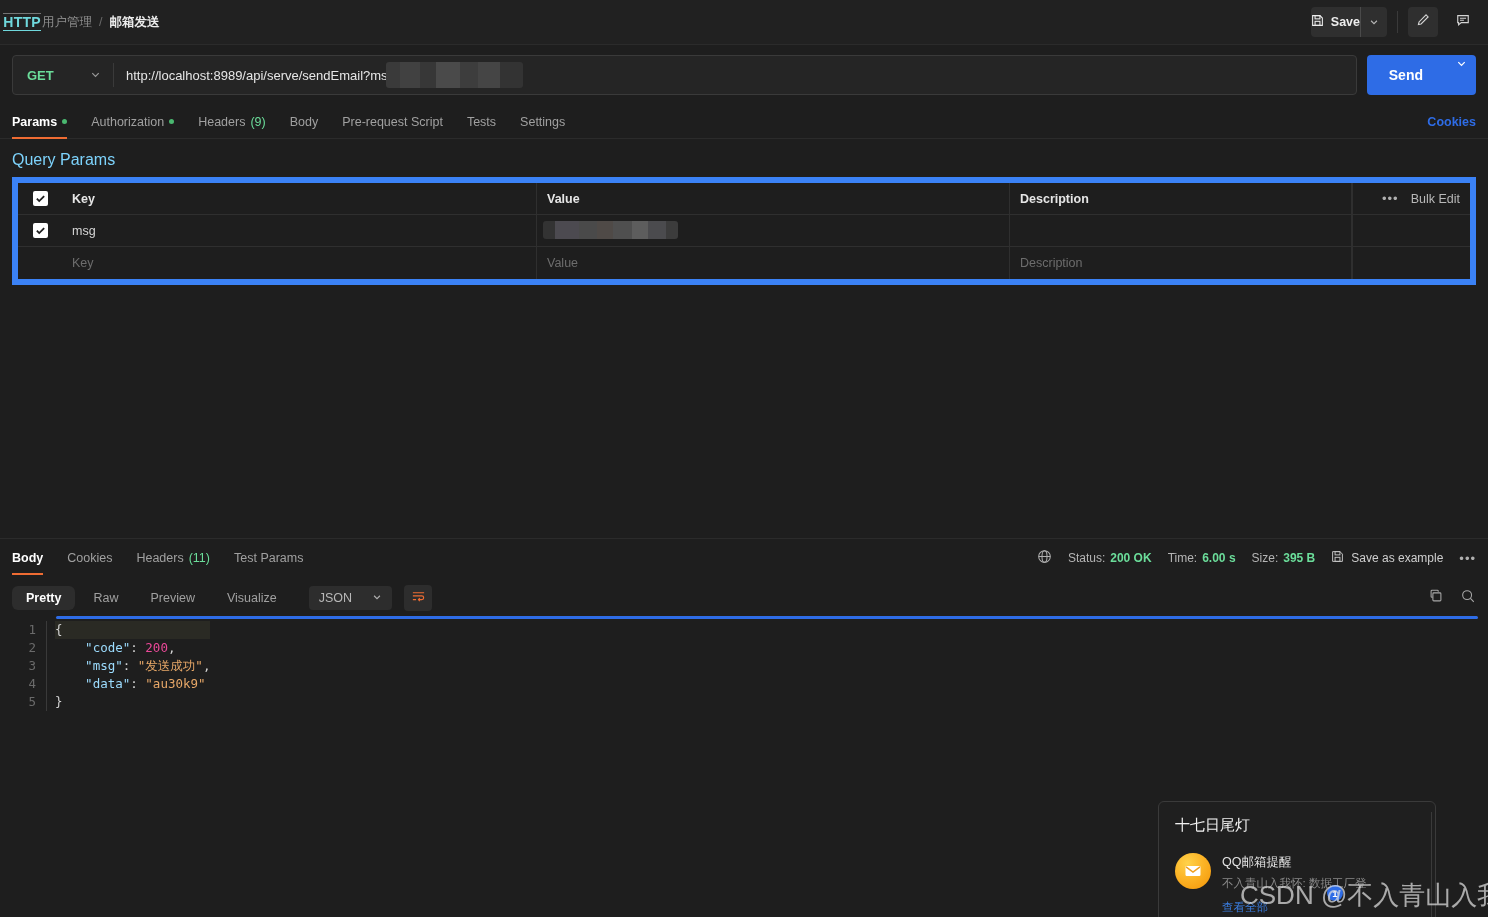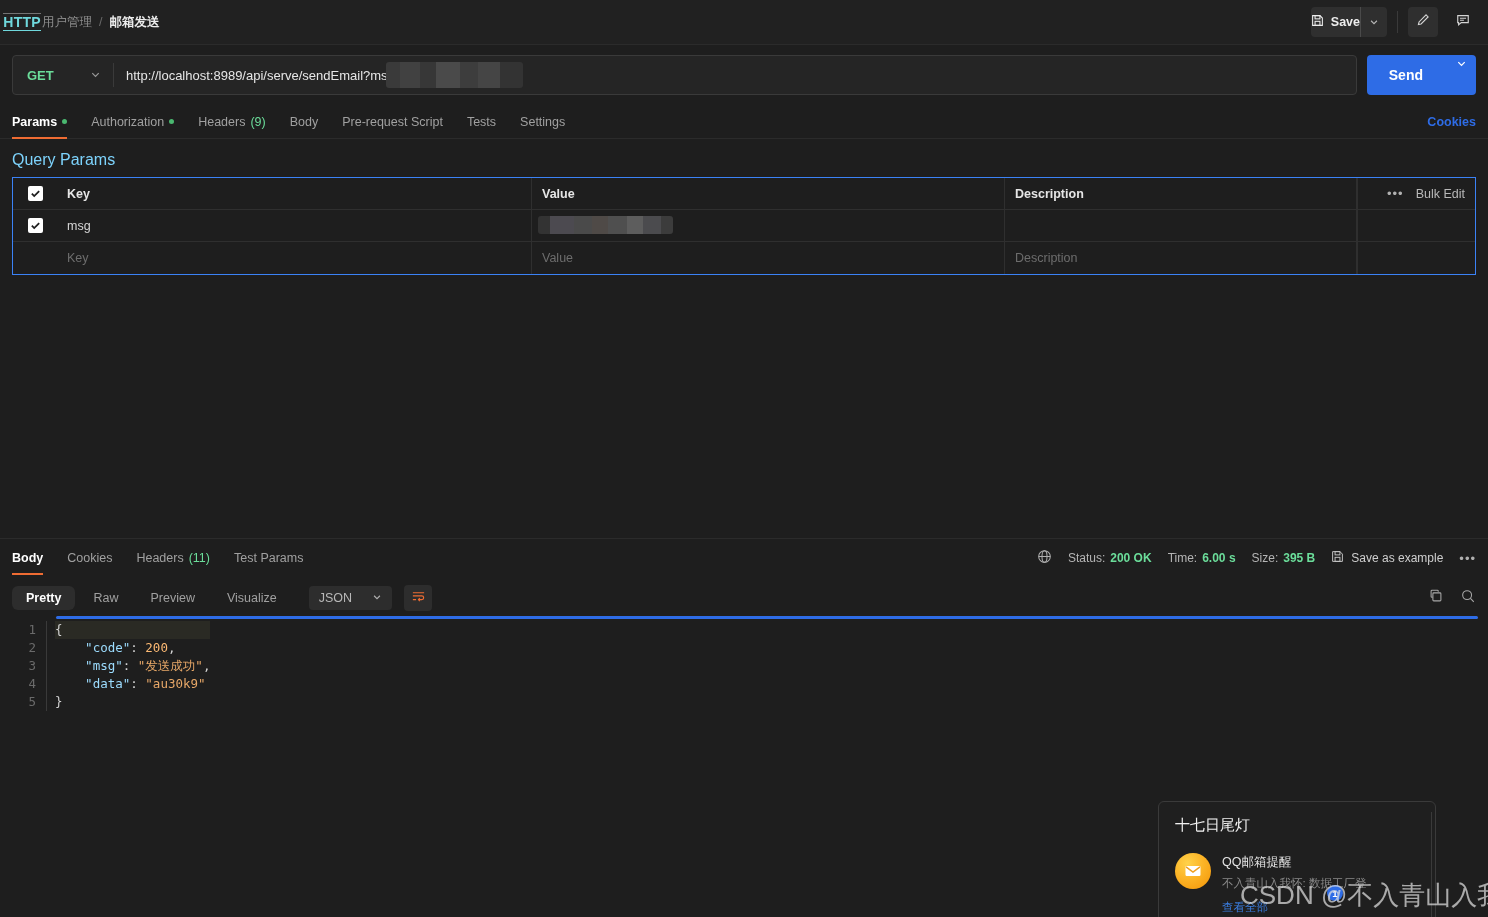--- a/index.html
+++ b/index.html
@@ -96,21 +96,21 @@
     content: ""; position: absolute; left: 0; right: 12px; bottom: 0;
     height: 2px; background: #ef6c33;
   }
   .tab:first-child.active::after { left: 0; right: 12px; }
   .dot { width: 5px; height: 5px; border-radius: 50%; background: #4ab870; display: inline-block; }
   .count { color: #6bdd9a; }
   .cookies-link { margin-left: auto; font-size: 12.5px; color: #2e6ce6; font-weight: bold; cursor: pointer; }
 
   
   .qp-title { font-size: 16px; color: #7dd3fc; padding: 12px 12px 8px 12px; }
-  .table { margin: 0 12px; border: 1px solid #3b82f6; }
+  .table { margin: 0 12px; border: 6px solid #3b82f6; }
   .trow { display: flex; min-height: 32px; border-bottom: 1px solid #2f2f2f; }
   .trow:last-child { border-bottom: none; }
   .tcell { display: flex; align-items: center; padding: 0 10px; font-size: 12.5px; border-right: 1px solid #2f2f2f; position: relative; }
   .tcell:last-child { border-right: none; }
   .c-check { width: 44px; justify-content: center; border-right: none; }
   .c-key { width: 475px; }
   .c-val { width: 473px; }
   .c-desc { flex: 1; }
   .c-actions { width: 118px; justify-content: flex-end; gap: 12px; border-left: 1px solid #2f2f2f; }
   .hdr { color: #e6e6e6; font-weight: bold; }
@@ -151,21 +151,21 @@
   .view-right { margin-left: auto; display: flex; align-items: center; gap: 16px; }
 
   .codearea { position: absolute; top: 616px; left: 0; right: 0; bottom: 0; background: #1e1e1e; }
   .codebar-top { position: absolute; top: 0; left: 56px; right: 10px; height: 3px; background: #2e6ce6; border-radius: 2px; }
   .code { display: flex; font-family: "DejaVu Sans Mono", monospace; font-size: 12.5px; padding-top: 5px; }
   .gutter { width: 46px; text-align: right; padding-right: 10px; color: #6a6a6a; }
   .gutter div, .lines div { height: 18px; line-height: 18px; }
   .lines { position: relative; padding-left: 8px; border-left: 1px solid #3a3a3a; }
   .lines .hl { background: #2a2a24; }
   .k { color: #9cdcfe; }
-  .num { color: #fdba74; }
+  .num { color: #ec4899; }
   .str { color: #e8a868; }
   .punct { color: #d4d4d4; }
 
   
   .notif {
     position: absolute; left: 1158px; top: 801px; width: 278px; height: 140px;
     background: #1f1f1f; border: 1px solid #3a3a3a; border-radius: 6px;
     padding: 14px 16px; overflow: hidden;
   }
   .notif-title { font-size: 15px; color: #f0f0f0; }

